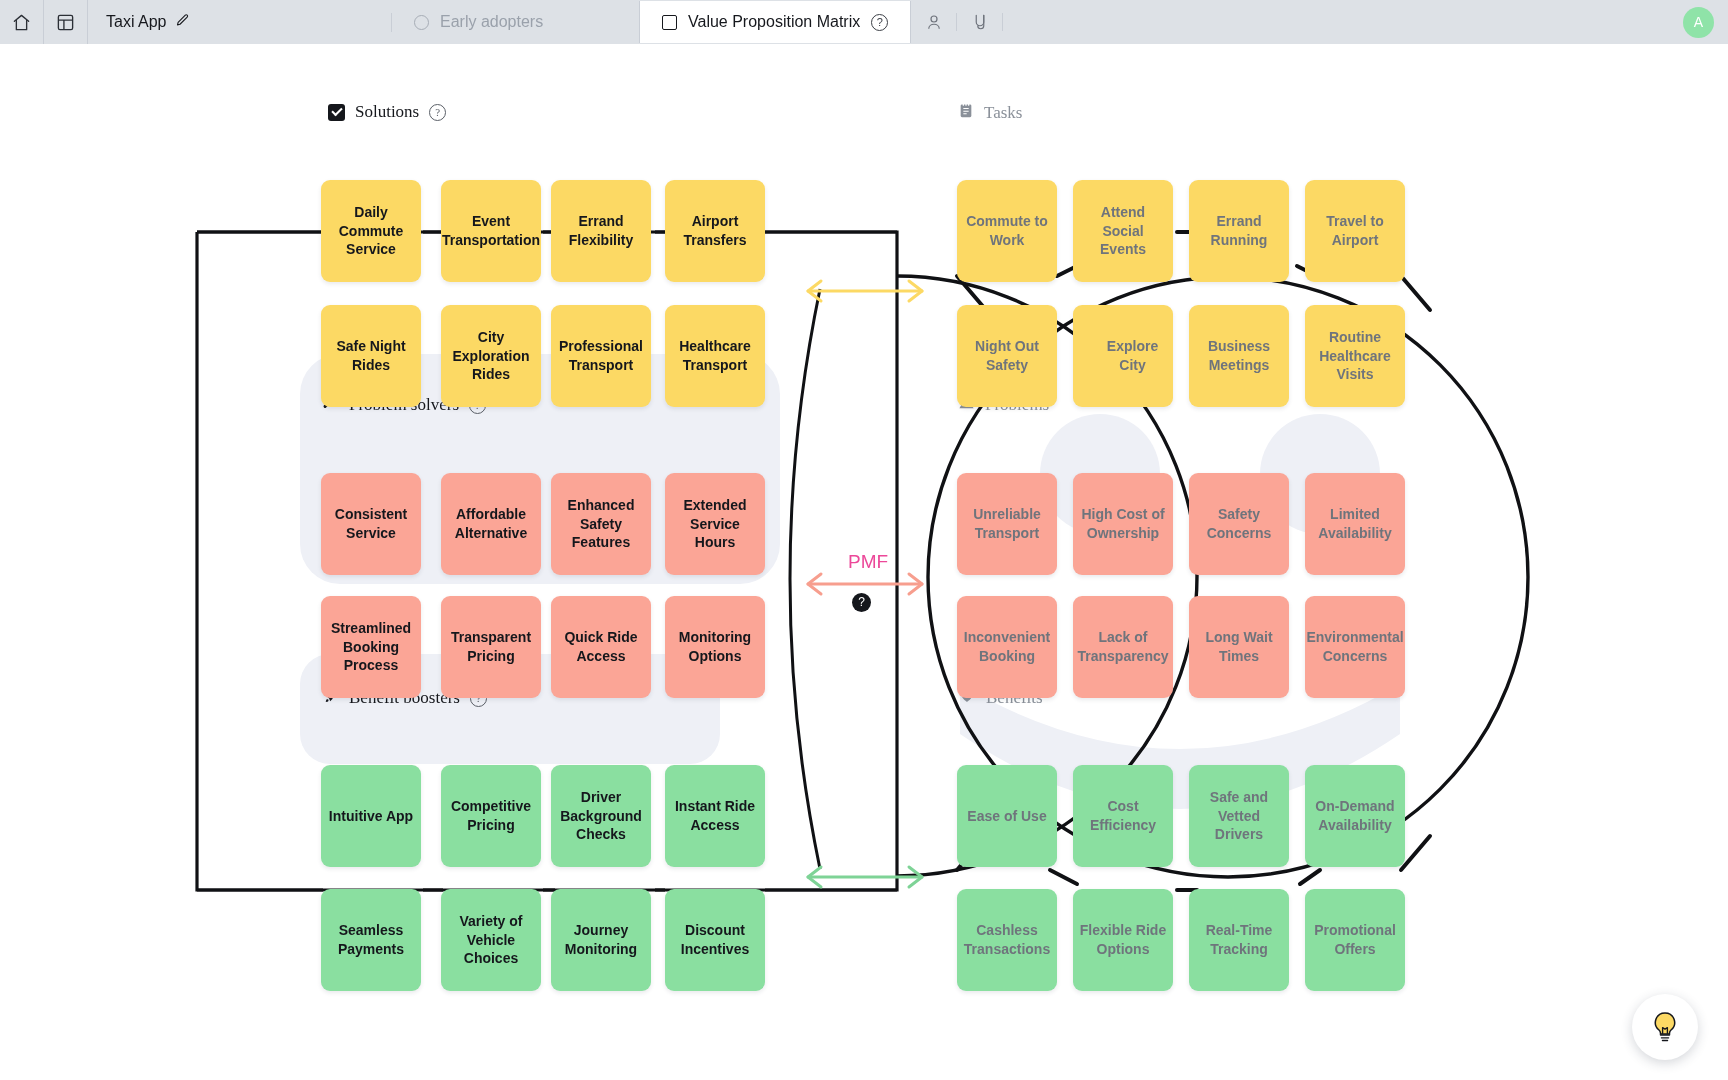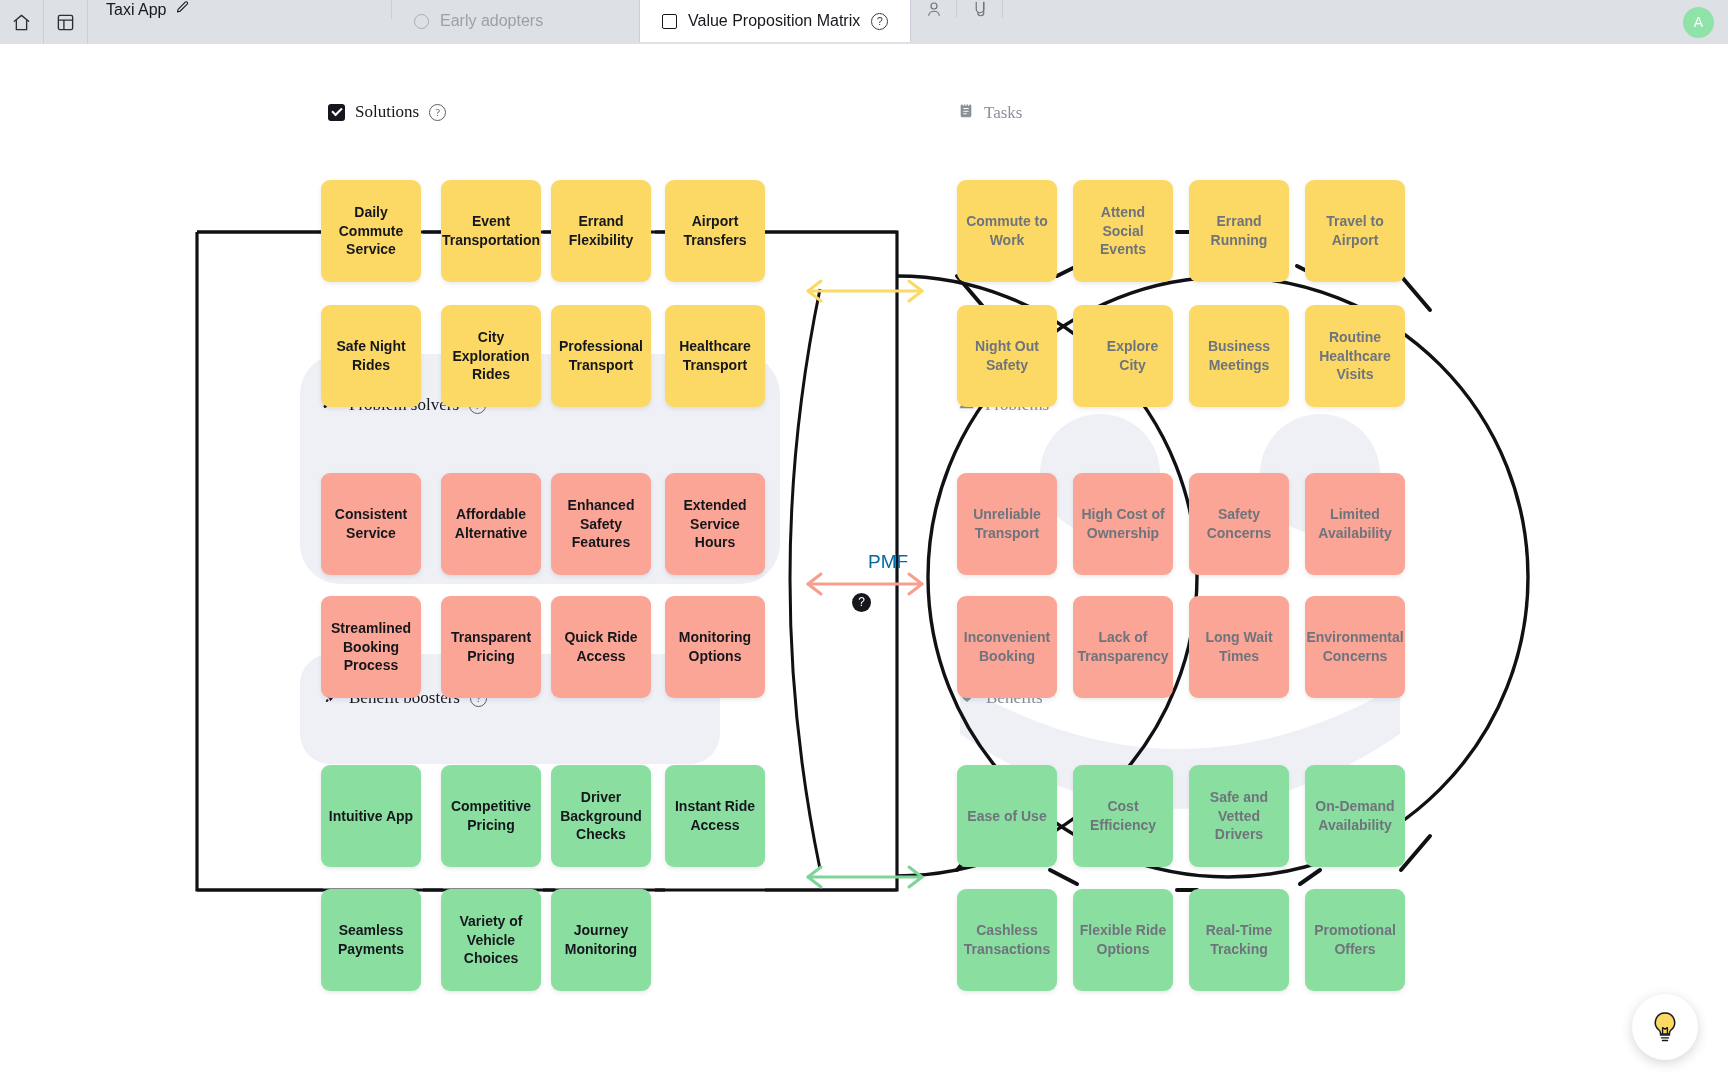--- a/index.html
+++ b/index.html
@@ -8,21 +8,21 @@
     overflow: hidden;
     background: #ffffff;
     font-family: "Liberation Sans", sans-serif;
   }
 
   
   .topbar {
     position: absolute; top: 0; left: 0;
     width: 1728px; height: 44px;
     background: #dde1e6;
-    display: flex; align-items: flex-start;
+    display: flex; align-items: center;
     z-index: 50;
   }
   .tb-btn {
     width: 44px; height: 44px;
     display: flex; align-items: center; justify-content: center;
     border-right: 1px solid #c9ced6;
     color: #2b2f36;
   }
   .tb-title {
     display: flex; align-items: center; gap: 9px;
@@ -119,22 +119,22 @@
     box-shadow: 0 2px 4px rgba(40,50,70,0.10);
   }
   .card.yel { background: #fcd964; color: #15171c; }
   .card.red { background: #fba596; color: #15171c; }
   .card.grn { background: #8adfa0; color: #15171c; }
   .card.rgt { color: #6f747c; font-weight: 700; }
 
   svg.layer { position: absolute; left: 0; top: 0; pointer-events: none; }
 
   .pmf-label {
-    position: absolute; left: 868px; top: 507px;
-    font-size: 19px; color: #0369a1; font-weight: 400;
+    position: absolute; left: 848px; top: 507px;
+    font-size: 19px; color: #ec4899; font-weight: 400;
   }
   .pmf-q {
     position: absolute; left: 852px; top: 549px;
     width: 19px; height: 19px; border-radius: 50%;
     background: #15171c; color: #fff;
     font-size: 12px; line-height: 19px; text-align: center;
   }
 
   .fab {
     position: absolute; right: 30px; bottom: 20px;
@@ -391,20 +391,21 @@
   <div class="card red" style="left:551px; top:552px;">Quick Ride Access</div>
   <div class="card red" style="left:665px; top:552px;">Monitoring Options</div>
 
   <div class="card grn" style="left:321px; top:721px;">Intuitive App</div>
   <div class="card grn" style="left:441px; top:721px;">Competitive Pricing</div>
   <div class="card grn" style="left:551px; top:721px;">Driver Background Checks</div>
   <div class="card grn" style="left:665px; top:721px;">Instant Ride Access</div>
   <div class="card grn" style="left:321px; top:845px;">Seamless Payments</div>
   <div class="card grn" style="left:441px; top:845px;">Variety of Vehicle Choices</div>
   <div class="card grn" style="left:551px; top:845px;">Journey Monitoring</div>
+  <div class="card grn" style="left:665px; top:845px;">Discount Incentives</div>
 
   <div class="card yel rgt" style="left:957px; top:136px;">Commute to Work</div>
   <div class="card yel rgt" style="left:1073px; top:136px;">Attend Social Events</div>
   <div class="card yel rgt" style="left:1189px; top:136px;">Errand Running</div>
   <div class="card yel rgt" style="left:1305px; top:136px;">Travel to Airport</div>
   <div class="card yel rgt" style="left:957px; top:261px;">Night Out Safety</div>
   <div class="card yel rgt" style="left:1073px; top:261px;padding-left:25px;">Explore City</div>
   <div class="card yel rgt" style="left:1189px; top:261px;">Business Meetings</div>
   <div class="card yel rgt" style="left:1305px; top:261px;">Routine Healthcare Visits</div>
 

